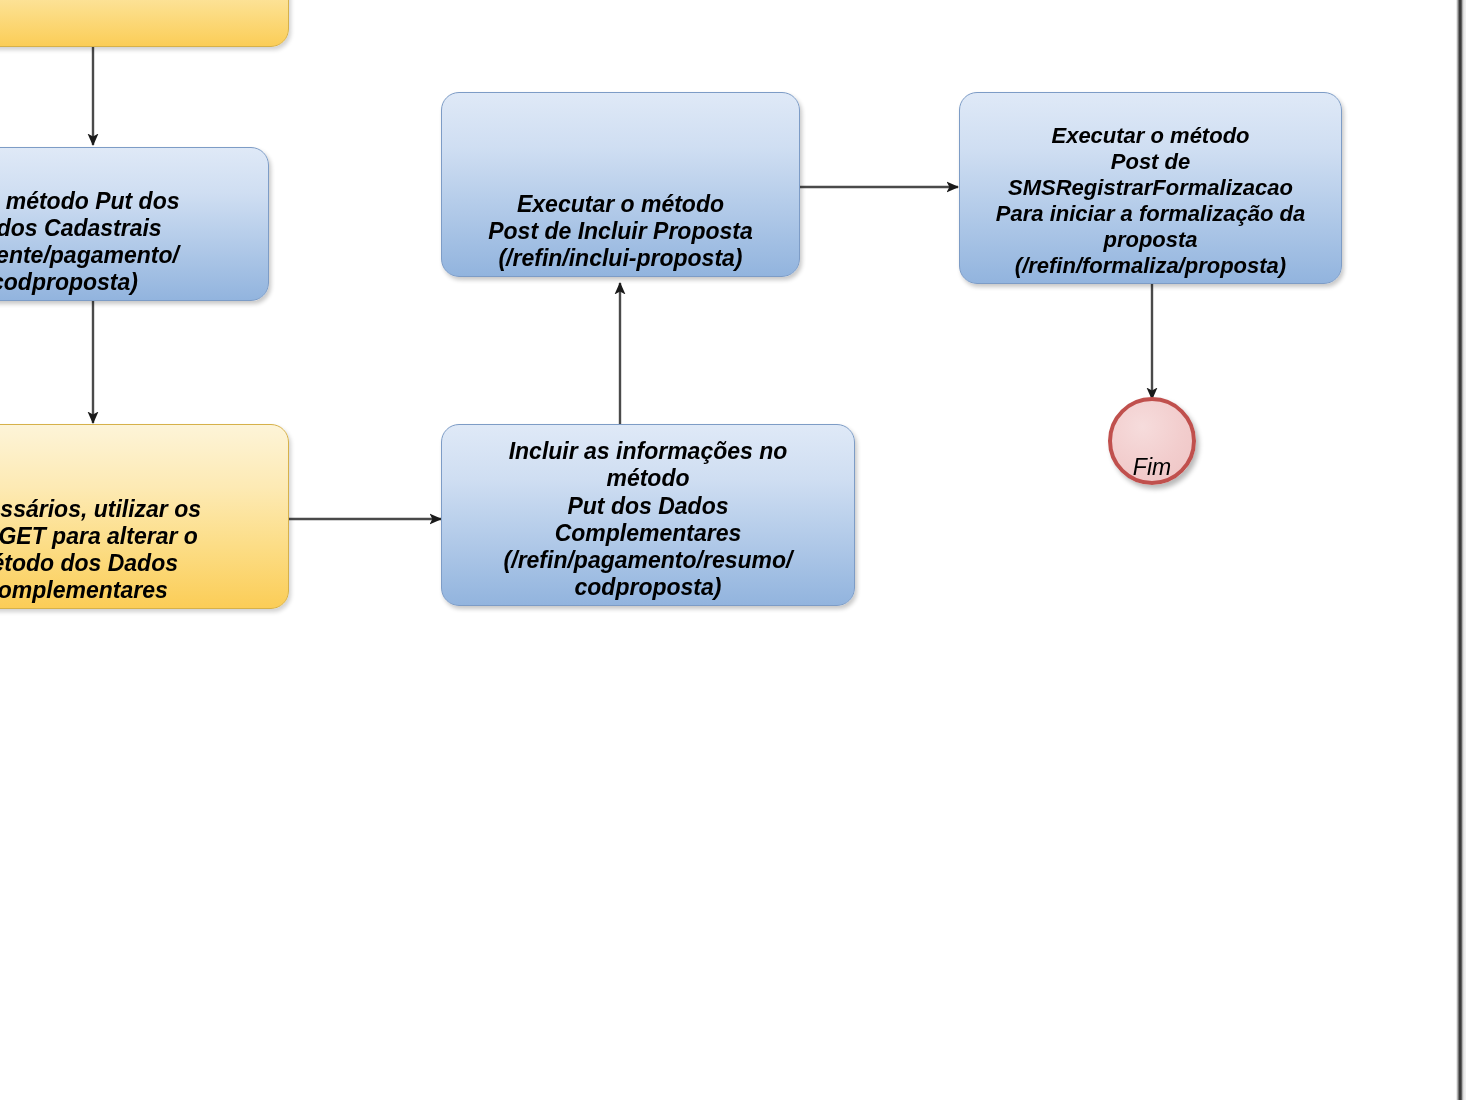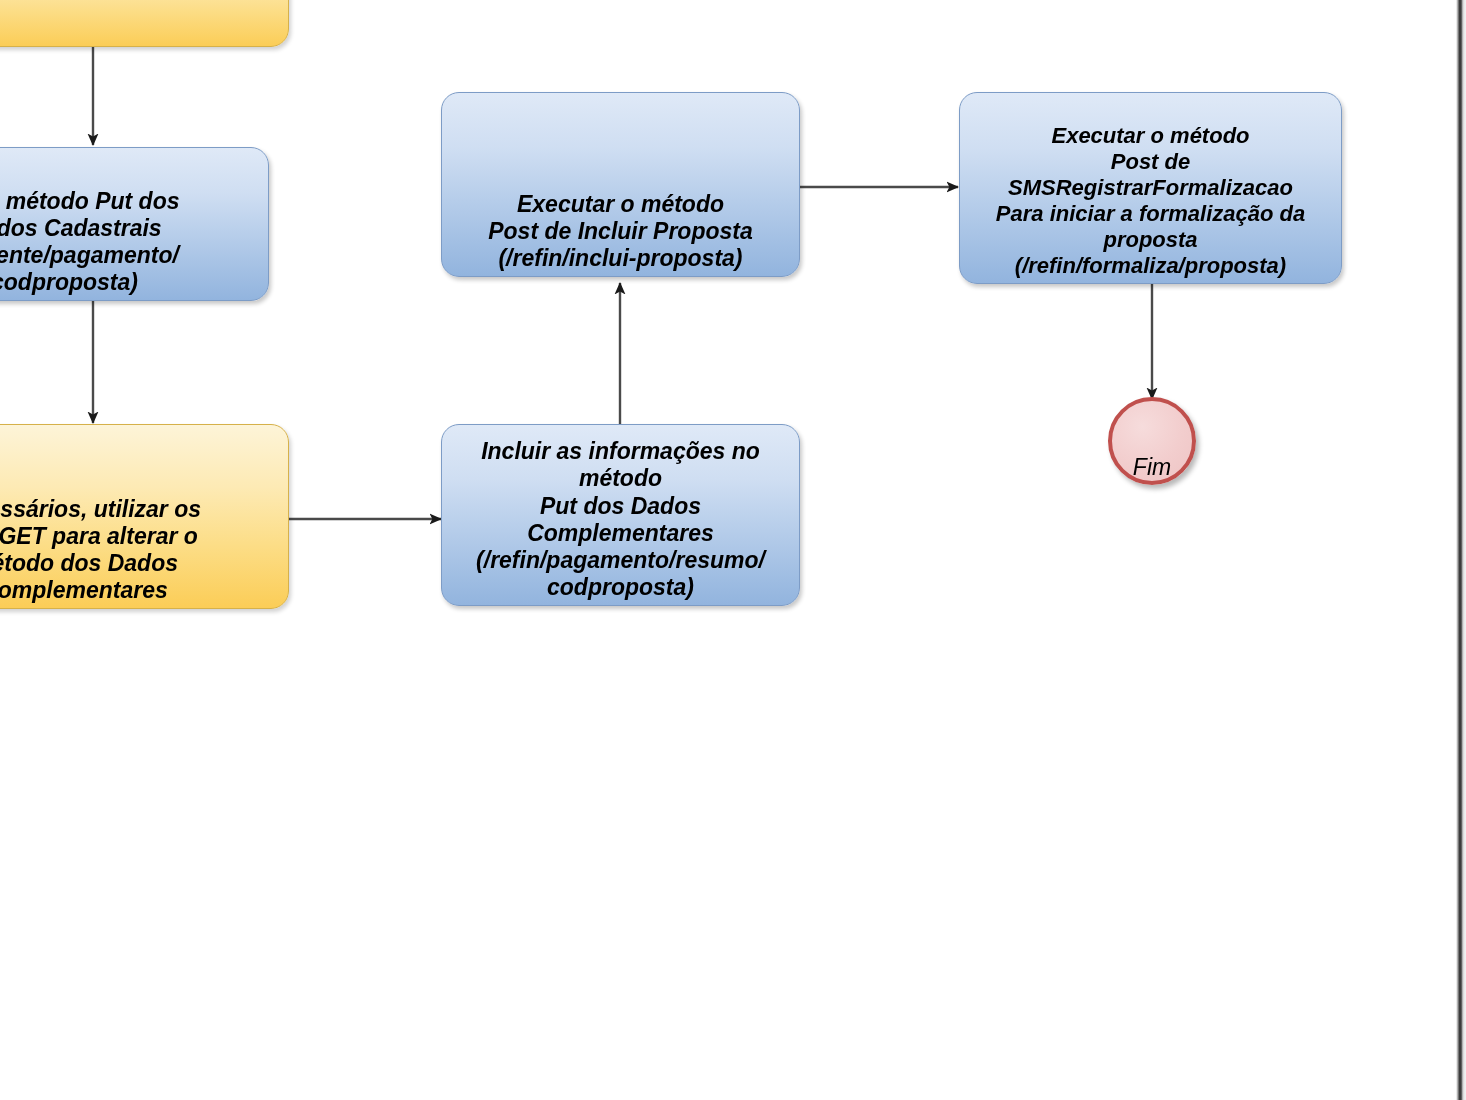--- a/index.html
+++ b/index.html
@@ -150,21 +150,21 @@
 
   <div class="node process" style="left:959px; top:92px; width:383px; height:192px; font-size:22px;">
     <span>Executar o método
 Post de
 SMSRegistrarFormalizacao
 Para iniciar a formalização da
 proposta
 (/refin/formaliza/proposta)</span>
   </div>
 
-  <div class="node process" style="left:441px; top:424px; width:359px; height:182px;">
+  <div class="node process" style="left:441px; top:424px; width:414px; height:182px;">
     <span>Incluir as informações no
 método
 Put dos Dados
 Complementares
 (/refin/pagamento/resumo/
 codproposta)</span>
   </div>
 
   <div class="node terminator" style="left:1108px; top:397px; width:88px; height:88px;">
     <span>Fim</span>

